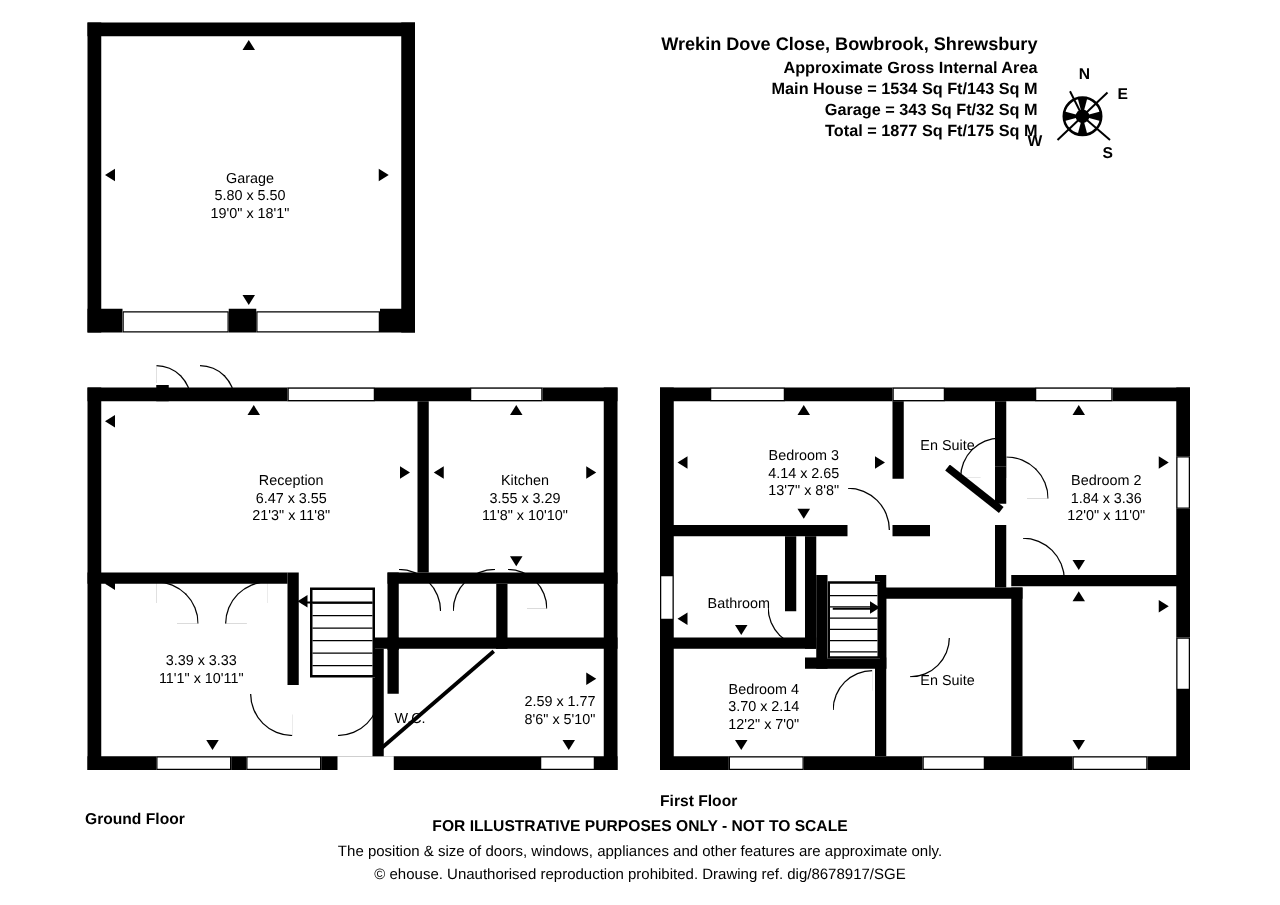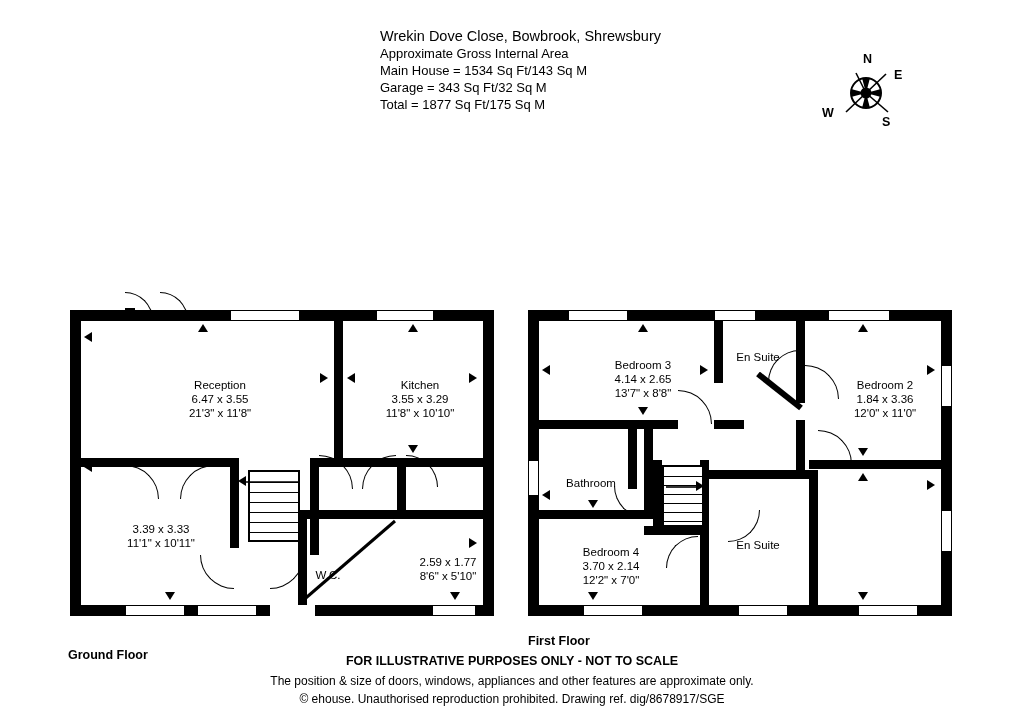--- a/index.html
+++ b/index.html
@@ -17,22 +17,22 @@
   }
   #root {
     position: relative;
     width: 1024px;
     height: 724px;
   }
   .abs { position: absolute; }
 
   
   .hdr {
-    text-align: left;
-    font-weight: normal;
+    text-align: right;
+    font-weight: bold;
     line-height: 17px;
   }
   .hdr-title { font-size: 14.5px; }
   .hdr-line  { font-size: 13px; }
 
   
   .compass { position: absolute; left: 820px; top: 50px; width: 92px; height: 90px; }
   .compass .lbl {
     position: absolute;
     font-size: 12.5px;
@@ -126,20 +126,43 @@
       <polygon points="46,43 61,39 61,47" fill="#000"></polygon>
       <polygon points="46,43 50,58 42,58" fill="#000"></polygon>
       <polygon points="46,43 31,47 31,39" fill="#000"></polygon>
       <line x1="46" y1="43" x2="36" y2="23" stroke="#000" stroke-width="1.6"></line>
       <line x1="46" y1="43" x2="66" y2="24" stroke="#000" stroke-width="1.6"></line>
       <line x1="46" y1="43" x2="68" y2="62" stroke="#000" stroke-width="1.6"></line>
       <line x1="46" y1="43" x2="26" y2="62" stroke="#000" stroke-width="1.6"></line>
     </svg>
   </div>
 
+  <div class="abs" style="left:70px; top:18px; width:262px; height:248px;">
+
+    <div class="wall" style="left:0; top:0; width:262px; height:11px;"></div>
+    <div class="wall" style="left:0; top:0; width:11px; height:248px;"></div>
+    <div class="wall" style="left:251px; top:0; width:11px; height:248px;"></div>
+    <div class="wall" style="left:0; top:229px; width:28px; height:19px;"></div>
+    <div class="wall" style="left:234px; top:229px; width:28px; height:19px;"></div>
+    <div class="wall" style="left:113px; top:229px; width:22px; height:19px;"></div>
+
+    <div class="win" style="left:28px; top:231px; width:85px; height:17px;"></div>
+    <div class="win" style="left:135px; top:231px; width:99px; height:17px;"></div>
+
+    <div class="arrow ar-up" style="left:124px; top:14px;"></div>
+    <div class="arrow ar-down" style="left:124px; top:218px;"></div>
+    <div class="arrow ar-left" style="left:14px; top:117px;"></div>
+    <div class="arrow ar-right" style="left:233px; top:117px;"></div>
+
+    <div class="rlabel" style="left:70px; top:118px; width:120px;">
+      <span class="nm">Garage</span>
+      <span class="dm">5.80 x 5.50</span>
+      <span class="dm">19'0" x 18'1"</span>
+    </div>
+  </div>
 
   <div class="abs" style="left:70px; top:310px; width:424px; height:306px;">
 
     <div class="wall" style="left:0; top:0; width:424px; height:11px;"></div>
     <div class="wall" style="left:0; top:0; width:11px; height:306px;"></div>
     <div class="wall" style="left:413px; top:0; width:11px; height:306px;"></div>
     <div class="wall" style="left:0; top:295px; width:424px; height:11px;"></div>
 
     <div class="win" style="left:160px; top:0; width:70px; height:11px;"></div>
     <div class="win" style="left:306px; top:0; width:58px; height:11px;"></div>
@@ -200,21 +223,21 @@
     <div class="arrow ar-right" style="left:399px; top:63px;"></div>
     <div class="arrow ar-up" style="left:338px; top:14px;"></div>
     <div class="arrow ar-down" style="left:338px; top:135px;"></div>
 
     <div class="arrow ar-left" style="left:14px; top:152px;"></div>
     <div class="arrow ar-down" style="left:95px; top:282px;"></div>
 
     <div class="arrow ar-right" style="left:399px; top:228px;"></div>
     <div class="arrow ar-down" style="left:380px; top:282px;"></div>
 
-    <div class="rlabel" style="left:80px; top:68px; width:140px;">
+    <div class="rlabel" style="left:93px; top:68px; width:140px;">
       <span class="nm">Reception</span>
       <span class="dm">6.47 x 3.55</span>
       <span class="dm">21'3" x 11'8"</span>
     </div>
 
     <div class="rlabel" style="left:290px; top:68px; width:120px;">
       <span class="nm">Kitchen</span>
       <span class="dm">3.55 x 3.29</span>
       <span class="dm">11'8" x 10'10"</span>
     </div>

